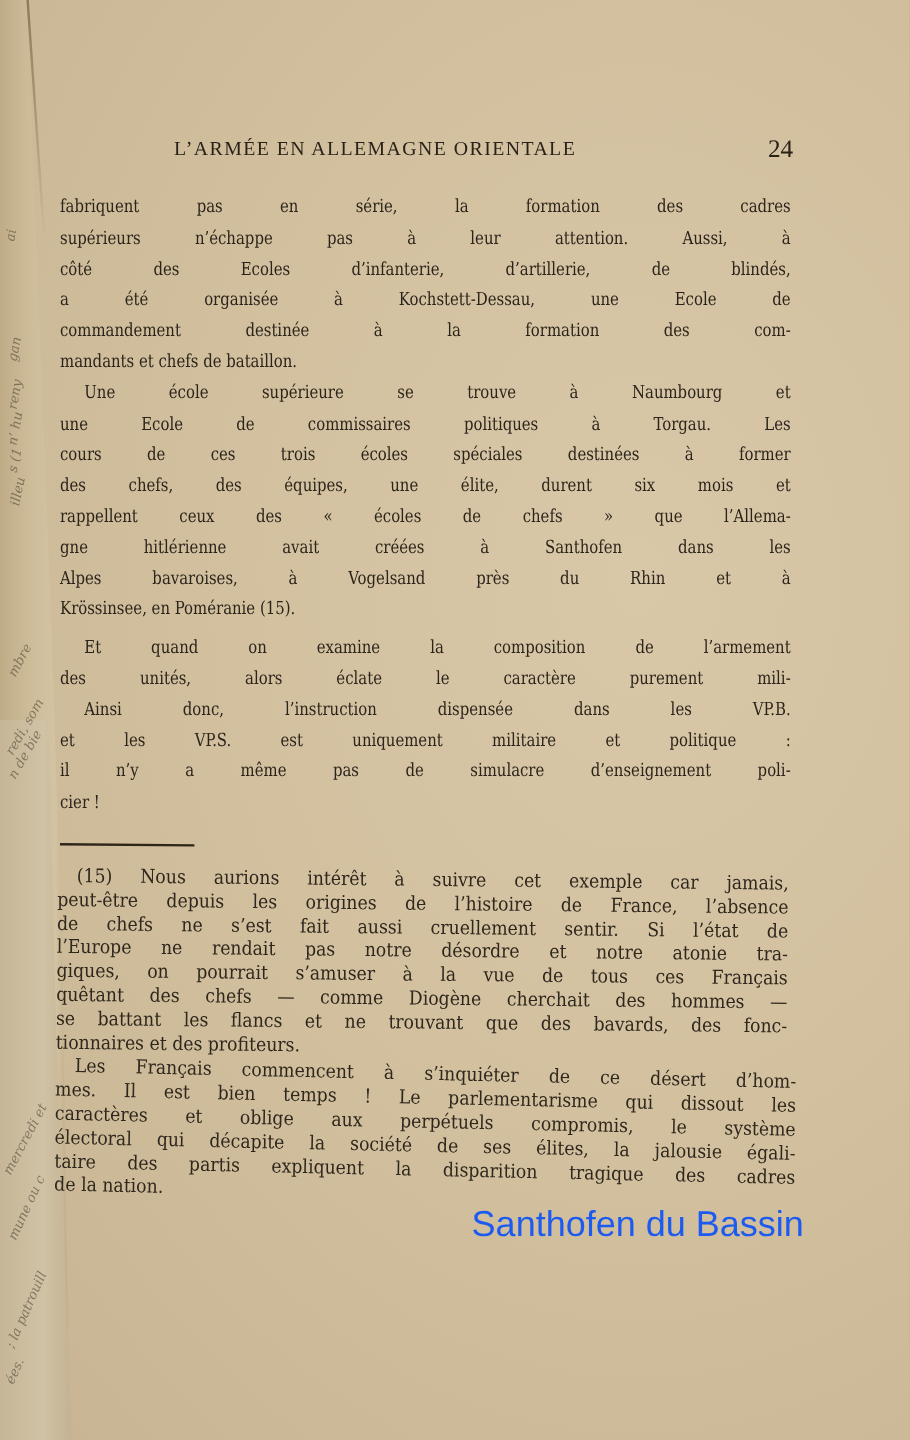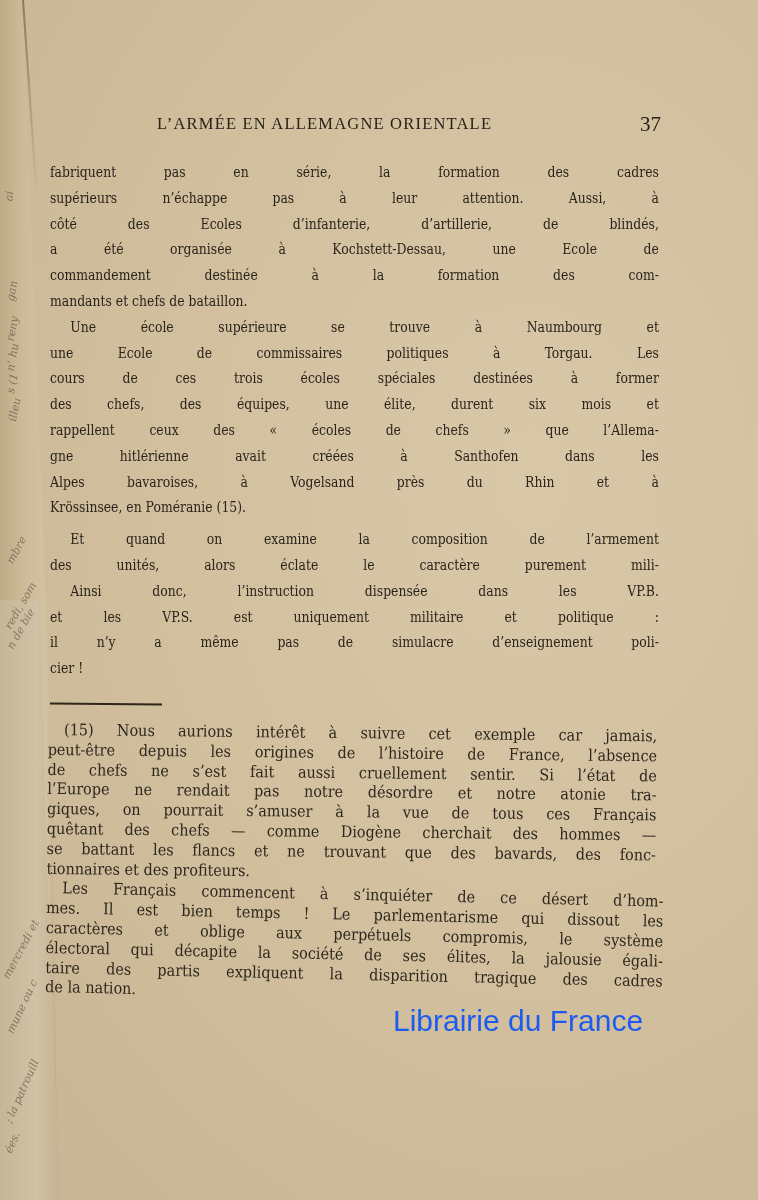--- a/index.html
+++ b/index.html
@@ -54,21 +54,21 @@
     }
     .header {
       position: absolute;
       top: 112px;
       left: 145px;
       width: 520px;
       height: 26px;
     }
     .running-title {
       position: absolute;
-      left: 12px;
+      left: 0;
       top: 2px;
       font-family: "Liberation Serif", serif;
       font-size: 16.5px;
       letter-spacing: 1.2px;
       color: #2a2219;
       font-variant: small-caps;
       text-transform: uppercase;
     }
     .page-number {
       position: absolute;
@@ -174,21 +174,21 @@
     <span class="bleed" style="left:2px;top:625px;transform:rotate(-60deg);">redi, som</span>
     <span class="bleed" style="left:4px;top:645px;transform:rotate(-60deg);">n de bie</span>
     <span class="bleed" style="left:0px;top:975px;transform:rotate(-62deg);">mercredi et</span>
     <span class="bleed" style="left:4px;top:1030px;transform:rotate(-65deg);">mune ou c</span>
     <span class="bleed" style="left:2px;top:1120px;transform:rotate(-66deg);">; la patrouill</span>
     <span class="bleed" style="left:2px;top:1150px;transform:rotate(-66deg);">ées.</span>
   </div>
 
   <div class="header">
     <span class="running-title">L’ARMÉE EN ALLEMAGNE ORIENTALE</span>
-    <span class="page-number">37</span>
+    <span class="page-number">24</span>
   </div>
 
   <div class="body-text">
     <div>
       <span class="line">fabriquent pas en série, la formation des cadres</span>
       <span class="line">supérieurs n’échappe pas à leur attention. Aussi, à</span>
       <span class="line">côté des Ecoles d’infanterie, d’artillerie, de blindés,</span>
       <span class="line">a été organisée à Kochstett-Dessau, une Ecole de</span>
       <span class="line">commandement destinée à la formation des com-</span>
       <span class="line last">mandants et chefs de bataillon.</span>
@@ -231,14 +231,14 @@
     <div class="fn-block2">
       <span class="fn-line indent">Les Français commencent à s’inquiéter de ce désert d’hom-</span>
       <span class="fn-line">mes. Il est bien temps ! Le parlementarisme qui dissout les</span>
       <span class="fn-line">caractères et oblige aux perpétuels compromis, le système</span>
       <span class="fn-line">électoral qui décapite la société de ses élites, la jalousie égali-</span>
       <span class="fn-line">taire des partis expliquent la disparition tragique des cadres</span>
       <span class="fn-line last">de la nation.</span>
     </div>
   </div>
 
-  <div class="watermark" style="color: rgb(29, 91, 240);">Librairie du France</div>
+  <div class="watermark" style="color: rgb(29, 91, 240);">Santhofen du Bassin</div>
 </div>
 
 </body></html>

